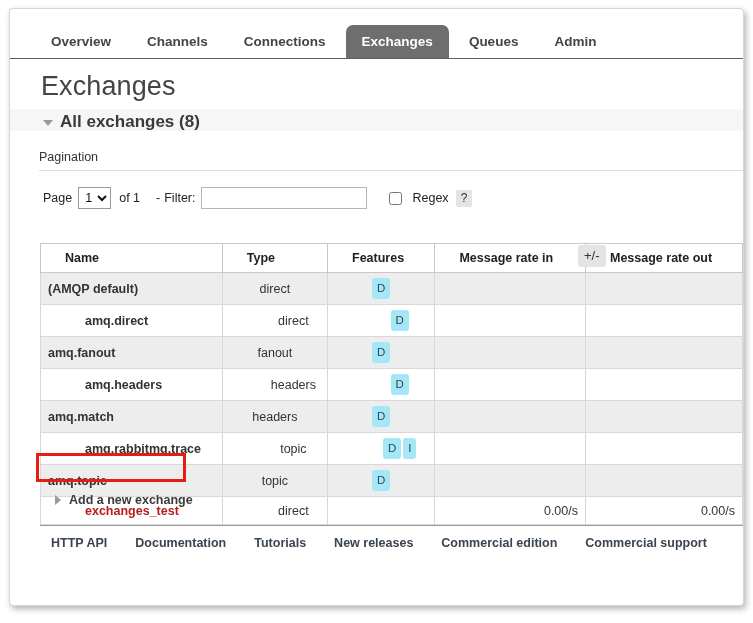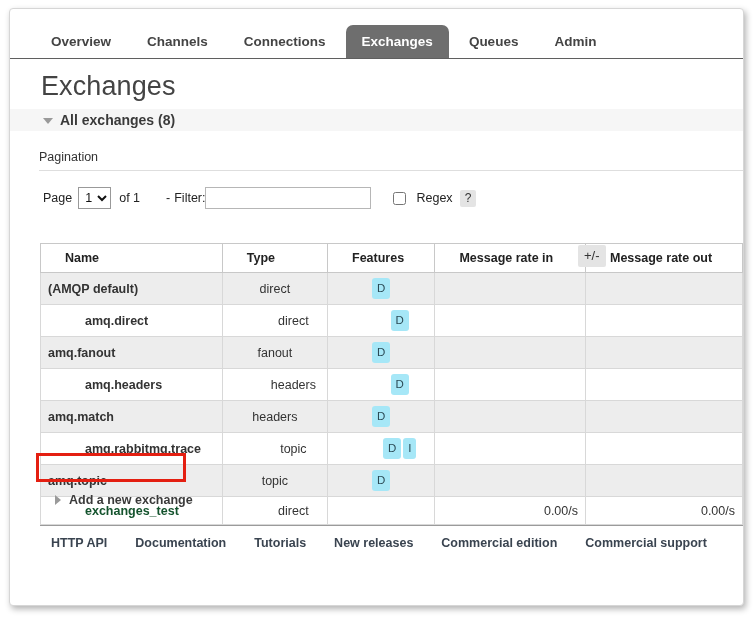--- a/index.html
+++ b/index.html
@@ -85,21 +85,21 @@
     top: 100px;
     right: 0;
     height: 22px;
     background: #f6f6f6;
     border-bottom: 1px solid #ffffff;
   }
   .section-head {
     position: absolute;
     left: 33px;
     top: 103px;
-    font-size: 14px;
+    font-size: 17px;
     font-weight: bold;
     color: #3a3a3a;
     cursor: pointer;
     display: flex;
     align-items: center;
   }
   .tri-down {
     display: inline-block;
     width: 0; height: 0;
     border-left: 5px solid transparent;
@@ -149,23 +149,23 @@
   .pg-select {
     font-family: "Liberation Sans", sans-serif;
     font-size: 12.5px;
     padding: 1px 2px;
     border: 1px solid #999999;
     background: #ffffff;
     color: #111111;
     height: 22px;
     cursor: pointer;
   }
-  .pg-of { margin-left: 8px; margin-right: 18px; }
+  .pg-of { margin-left: 8px; margin-right: 8px; }
   .pg-dash { margin-left: 8px; margin-right: 4px; }
-  .pg-filter-label { }
+  .pg-filter-label { margin-right: 6px; }
   .pg-filter-input {
     width: 158px;
     height: 18px;
     font-family: "Liberation Sans", sans-serif;
     font-size: 12.5px;
     border: 1px solid #b6b6b6;
     background: #ffffff;
     padding: 1px 3px;
   }
   .pg-check {
@@ -220,21 +220,21 @@
   .col-rin    { width: 103px; text-align: right; }
   .col-rout   { width: 110px; text-align: right; }
 
   th.col-type, th.col-feat { text-align: left; }
   th.col-rin, th.col-rout  { text-align: left; }
 
   td.name { font-weight: bold; color: #222222; }
   td.type { color: #555555; }
 
   .exlink {
-    color: #14532d;
+    color: #b91c1c;
     font-weight: bold;
     text-decoration: none;
     cursor: pointer;
   }
 
   .badge {
     display: inline-block;
     background: #a6e7f7;
     color: #2b4a55;
     font-size: 11.5px;

